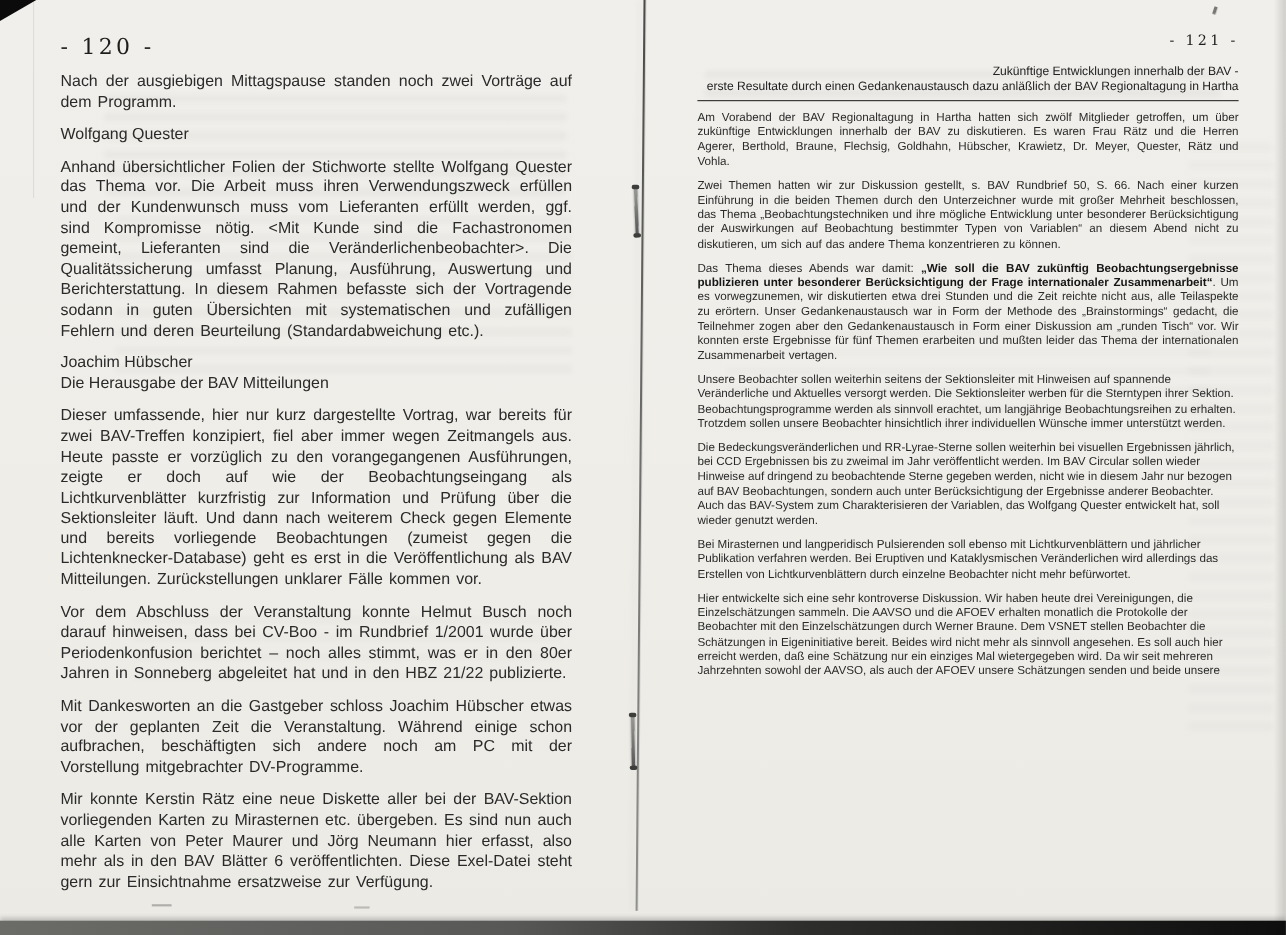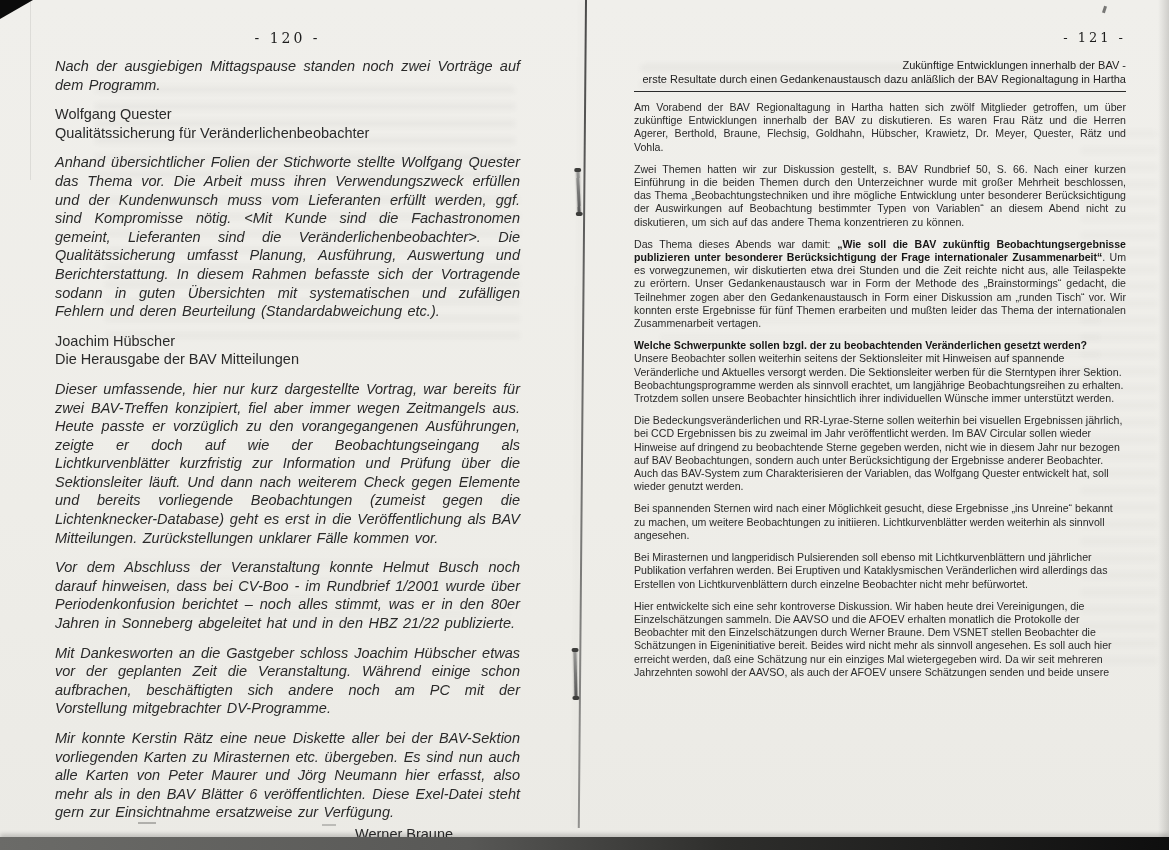--- a/index.html
+++ b/index.html
@@ -7,26 +7,26 @@
     width:1169px;height:850px;
     background:linear-gradient(180deg,#f0efeb 0%,#eeede8 60%,#ebeae5 100%);
     overflow:hidden;position:relative;
     font-family:"Liberation Sans", sans-serif;
     color:#2a2a2a;
   }
   .page{position:absolute;}
   
   .page-left{left:55px;top:30px;width:465px;}
   .page-left .pageno{
-    text-align:center;font-family:"DejaVu Serif", serif;
-    font-size:14px;letter-spacing:3px;color:#1d1d1d;margin-bottom:11px;
+    text-align:left;font-family:"DejaVu Serif", serif;
+    font-size:20px;letter-spacing:3px;color:#1d1d1d;margin-bottom:11px;
   }
   .page-left p{
     margin:11px 0 0 0;font-size:14.5px;line-height:18.6px;
-    text-align:justify;word-spacing:1.5px;font-style:italic;
+    text-align:justify;word-spacing:1.5px;
   }
   .page-left .speaker-block{margin:11px 0 0 0;font-size:14.5px;line-height:18.6px;}
   .page-left .signature{
     margin-top:3px;padding-left:300px;font-size:14.5px;line-height:18.6px;
   }
   
   .page-right{left:634px;top:30px;width:492px;}
   .page-right .pageno{
     text-align:right;font-family:"DejaVu Serif", serif;
     font-size:13px;letter-spacing:3px;color:#1d1d1d;margin-bottom:14px;
@@ -100,53 +100,49 @@
 <div class="bleed bleed-l3"></div>
 <div class="bleed bleed-r1"></div>
 <div class="bleed bleed-r2"></div>
 <div class="bleed bleed-r3"></div>
 
 <div class="page page-left">
   <div class="pageno">- 120 -</div>
   <p>Nach der ausgiebigen Mittagspause standen noch zwei Vorträge auf dem Programm.</p>
   <div class="speaker-block">
     <div>Wolfgang Quester</div>
-    <div>Qualitätssicherung für Veränderlichenbeobachter</div>
   </div>
   <p>Anhand übersichtlicher Folien der Stichworte stellte Wolfgang Quester das Thema vor. Die Arbeit muss ihren Verwendungszweck erfüllen und der Kundenwunsch muss vom Lieferanten erfüllt werden, ggf. sind Kompromisse nötig. &lt;Mit Kunde sind die Fachastronomen gemeint, Lieferanten sind die Veränderlichenbeobachter&gt;. Die Qualitätssicherung umfasst Planung, Ausführung, Auswertung und Berichterstattung. In diesem Rahmen befasste sich der Vortragende sodann in guten Übersichten mit systematischen und zufälligen Fehlern und deren Beurteilung (Standardabweichung etc.).</p>
   <div class="speaker-block">
     <div>Joachim Hübscher</div>
     <div>Die Herausgabe der BAV Mitteilungen</div>
   </div>
   <p>Dieser umfassende, hier nur kurz dargestellte Vortrag, war bereits für zwei BAV-Treffen konzipiert, fiel aber immer wegen Zeitmangels aus. Heute passte er vorzüglich zu den vorangegangenen Ausführungen, zeigte er doch auf wie der Beobachtungseingang als Lichtkurvenblätter kurzfristig zur Information und Prüfung über die Sektionsleiter läuft. Und dann nach weiterem Check gegen Elemente und bereits vorliegende Beobachtungen (zumeist gegen die Lichtenknecker-Database) geht es erst in die Veröffentlichung als BAV Mitteilungen. Zurückstellungen unklarer Fälle kommen vor.</p>
   <p>Vor dem Abschluss der Veranstaltung konnte Helmut Busch noch darauf hinweisen, dass bei CV-Boo - im Rundbrief 1/2001 wurde über Periodenkonfusion berichtet – noch alles stimmt, was er in den 80er Jahren in Sonneberg abgeleitet hat und in den HBZ 21/22 publizierte.</p>
   <p>Mit Dankesworten an die Gastgeber schloss Joachim Hübscher etwas vor der geplanten Zeit die Veranstaltung. Während einige schon aufbrachen, beschäftigten sich andere noch am PC mit der Vorstellung mitgebrachter DV-Programme.</p>
   <p>Mir konnte Kerstin Rätz eine neue Diskette aller bei der BAV-Sektion vorliegenden Karten zu Mirasternen etc. übergeben. Es sind nun auch alle Karten von Peter Maurer und Jörg Neumann hier erfasst, also mehr als in den BAV Blätter 6 veröffentlichten. Diese Exel-Datei steht gern zur Einsichtnahme ersatzweise zur Verfügung.</p>
-  <div class="signature">Werner Braune</div>
 </div>
 
 <div class="page page-right">
   <div class="pageno">- 121 -</div>
   <div class="titleblock">
     <div>Zukünftige Entwicklungen innerhalb der BAV -</div>
     <div>erste Resultate durch einen Gedankenaustausch dazu anläßlich der BAV Regionaltagung in Hartha</div>
     <hr class="title-rule">
   </div>
   <p class="just">Am Vorabend der BAV Regionaltagung in Hartha hatten sich zwölf Mitglieder getroffen, um über zukünftige Entwicklungen innerhalb der BAV zu diskutieren. Es waren Frau Rätz und die Herren Agerer, Berthold, Braune, Flechsig, Goldhahn, Hübscher, Krawietz, Dr. Meyer, Quester, Rätz und Vohla.</p>
   <p class="just">Zwei Themen hatten wir zur Diskussion gestellt, s. BAV Rundbrief 50, S. 66.  Nach einer kurzen Einführung in die beiden Themen durch den Unterzeichner wurde mit großer Mehrheit beschlossen, das Thema „Beobachtungstechniken und ihre mögliche Entwicklung unter besonderer Berücksichtigung der Auswirkungen auf Beobachtung bestimmter Typen von Variablen“ an diesem Abend nicht zu diskutieren, um sich auf das andere Thema konzentrieren zu können.</p>
   <p class="just"><span>Das Thema dieses Abends war damit: </span><span class="theme-bold">„Wie soll die BAV zukünftig Beobachtungsergebnisse publizieren unter besonderer Berücksichtigung der Frage internationaler Zusammenarbeit“</span><span>. Um es vorwegzunemen, wir diskutierten etwa drei Stunden und die Zeit reichte nicht aus, alle Teilaspekte zu erörtern. Unser Gedankenaustausch war in Form der Methode des „Brainstormings“ gedacht, die Teilnehmer zogen aber den Gedankenaustausch in Form einer Diskussion am „runden Tisch“ vor. Wir konnten erste Ergebnisse für fünf Themen erarbeiten und mußten leider das Thema der internationalen Zusammenarbeit vertagen.</span></p>
 
   <div class="sec">
-    <div class="sec-h">Welche Schwerpunkte sollen bzgl. der zu beobachtenden Veränderlichen gesetzt werden?</div>
     <p>Unsere Beobachter sollen weiterhin seitens der Sektionsleiter mit Hinweisen auf spannende Veränderliche und Aktuelles versorgt werden. Die Sektionsleiter werben für die Sterntypen ihrer Sektion. Beobachtungsprogramme werden als sinnvoll erachtet, um langjährige Beobachtungsreihen zu erhalten. Trotzdem sollen unsere Beobachter hinsichtlich ihrer individuellen Wünsche immer unterstützt werden.</p>
   </div>
 
   <div class="sec">
     <p>Die Bedeckungsveränderlichen und RR-Lyrae-Sterne sollen weiterhin bei visuellen Ergebnissen jährlich, bei CCD Ergebnissen bis zu zweimal im Jahr veröffentlicht werden. Im BAV Circular sollen wieder Hinweise auf dringend zu beobachtende Sterne gegeben werden, nicht wie in diesem Jahr nur bezogen auf BAV Beobachtungen, sondern auch unter Berücksichtigung der Ergebnisse anderer Beobachter.  Auch das BAV-System zum Charakterisieren der Variablen, das Wolfgang Quester entwickelt hat, soll wieder genutzt werden.</p>
-    <p>Bei spannenden Sternen wird nach einer Möglichkeit gesucht, diese Ergebnisse „ins Unreine“ bekannt zu machen, um weitere Beobachtungen zu initiieren. Lichtkurvenblätter werden weiterhin als sinnvoll angesehen.</p>
     <p>Bei Mirasternen und langperidisch Pulsierenden soll ebenso mit Lichtkurvenblättern und jährlicher Publikation verfahren werden. Bei Eruptiven und Kataklysmischen Veränderlichen wird allerdings das Erstellen von Lichtkurvenblättern durch einzelne Beobachter nicht mehr befürwortet.</p>
   </div>
 
   <div class="sec">
     <p>Hier entwickelte sich eine sehr kontroverse Diskussion. Wir haben heute drei Vereinigungen, die Einzelschätzungen sammeln. Die AAVSO und die AFOEV erhalten monatlich die Protokolle der Beobachter mit den Einzelschätzungen durch Werner Braune. Dem VSNET stellen Beobachter die Schätzungen in Eigeninitiative bereit. Beides wird nicht mehr als sinnvoll angesehen. Es soll auch hier erreicht werden, daß eine Schätzung nur ein einziges Mal wietergegeben wird. Da wir seit mehreren Jahrzehnten sowohl der AAVSO, als auch der AFOEV unsere Schätzungen senden und beide unsere</p>
   </div>
 </div>
 
 <div class="fold-line"></div>
 <div class="staple staple-1"></div>

